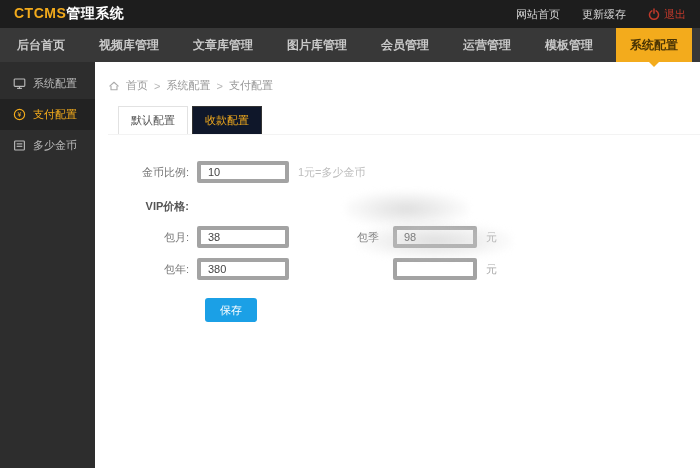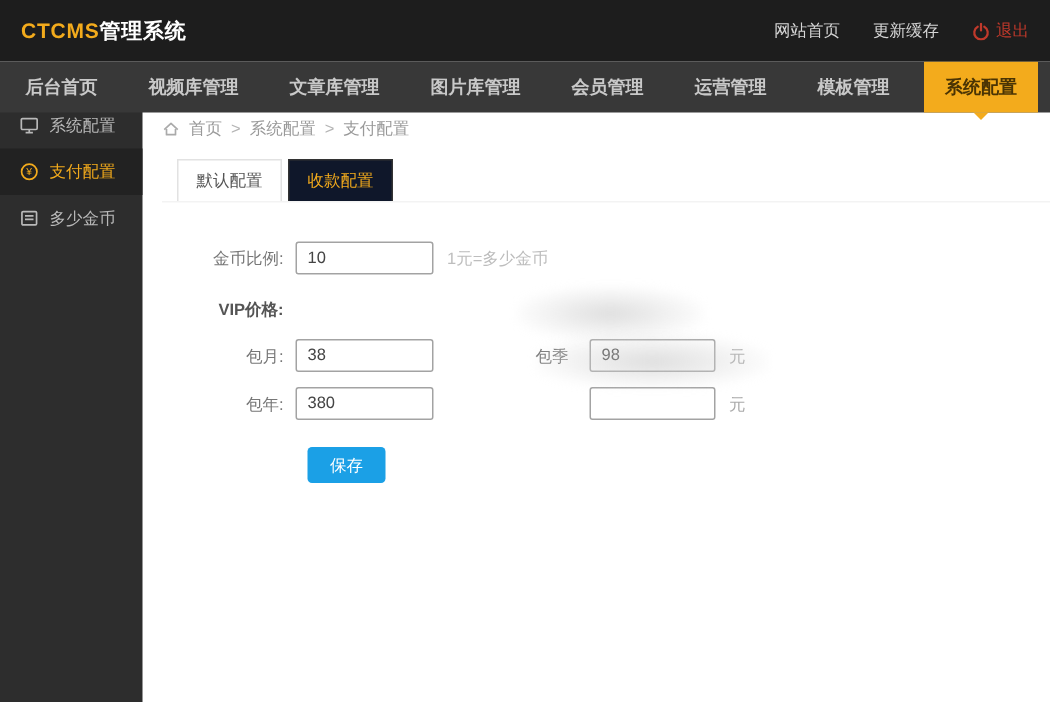--- a/index.html
+++ b/index.html
@@ -1,20 +1,20 @@
 <!DOCTYPE html>
 <html style="--accent: #f3ab1c; --logout_red: #c0392b; --save_blue: #1ba0e6;"><head>
 <meta charset="utf-8">
 <style>
   * { margin:0; padding:0; box-sizing:border-box; }
   html,body { width:700px; height:468px; overflow:hidden; }
   body { font-family:"Liberation Sans","DejaVu Sans",sans-serif; background:#fff; position:relative; font-size:12px; }
 
   
-  .topbar { height:41px; background:#1d1d1d; display:flex; align-items:center; padding:0 14px; position:relative; z-index:3;text-align:center; }
+  .topbar { height:28px; background:#1d1d1d; display:flex; align-items:center; padding:0 14px; position:relative; z-index:3;text-align:center; }
   .logo { font-size:14px; font-weight:bold; letter-spacing:.5px; }
   .logo .brand { color:var(--accent,#f3ab1c); }
   .logo .suffix { color:#fff; }
   .topbar-right { margin-left:auto; display:flex; align-items:center; gap:22px; font-size:11px; }
   .toplink { color:#d6d6d6; text-decoration:none; cursor:pointer; }
   .logout { display:flex; align-items:center; gap:4px; color:var(--logout_red,#c0392b); cursor:pointer; text-decoration:none; }
 
   
   .mainnav { height:34px; background:#383838; display:flex; align-items:stretch; white-space:nowrap; position:relative; z-index:2; }
   .nav-item { display:flex; align-items:center; padding:0 12px; margin:0 5px; color:#c9c9c9; font-size:12px; cursor:pointer; position:relative; text-decoration:none;font-weight:bold; }
@@ -35,21 +35,21 @@
   .crumb-sep { color:#b5b5b5; }
 
   .tabs { display:flex; margin:13px 0 0 13px; padding-right:14px; border-bottom:1px solid #f3f3f3;padding-left:10px; }
   .tab { font-size:11px; padding:6px 12px; cursor:pointer; }
   .tab.plain { background:#fff; border:1px solid #e2e2e2; border-bottom:none; color:#555; margin-right:4px; }
   .tab.active { background:#0f172a; border:1px solid #333333; border-bottom:none; color:var(--accent,#f3ab1c); }
 
   .form { margin-top:26px; font-size:11px; color:#777; position:relative; }
   .frow { display:flex; align-items:center; margin-bottom:10px; }
   .flabel { width:102px; text-align:right; padding-right:8px; color:#777; }
-  .txt { width:92px; height:22px; border:1px solid #a3a3a3; border-radius:2px; padding:0 7px; font-size:11px; color:#444; font-family:"Liberation Sans",sans-serif; outline:none; }
+  .txt { width:92px; height:22px; border:4px solid #a3a3a3; border-radius:2px; padding:0 7px; font-size:11px; color:#444; font-family:"Liberation Sans",sans-serif; outline:none; }
   .txt.narrow { width:84px; }
   .hint { margin-left:9px; color:#bdbdbd; }
   .vip-label { width:102px; text-align:right; padding-right:8px; font-weight:bold; color:#555; margin:16px 0 12px; }
   .col2 { display:flex; align-items:center; margin-left:68px; }
   .col2-label { width:36px; color:#777; }
   .unit { margin-left:9px; color:#aaa; }
   .save-btn { margin:8px 0 0 110px; height:24px; padding:0 15px; background:var(--save_blue,#1ba0e6); color:#fff; border:none; border-radius:3px; font-size:11px; cursor:pointer; font-family:"Liberation Sans",sans-serif; }
 
   
   .smudge { position:absolute; pointer-events:none; filter:blur(3px);

